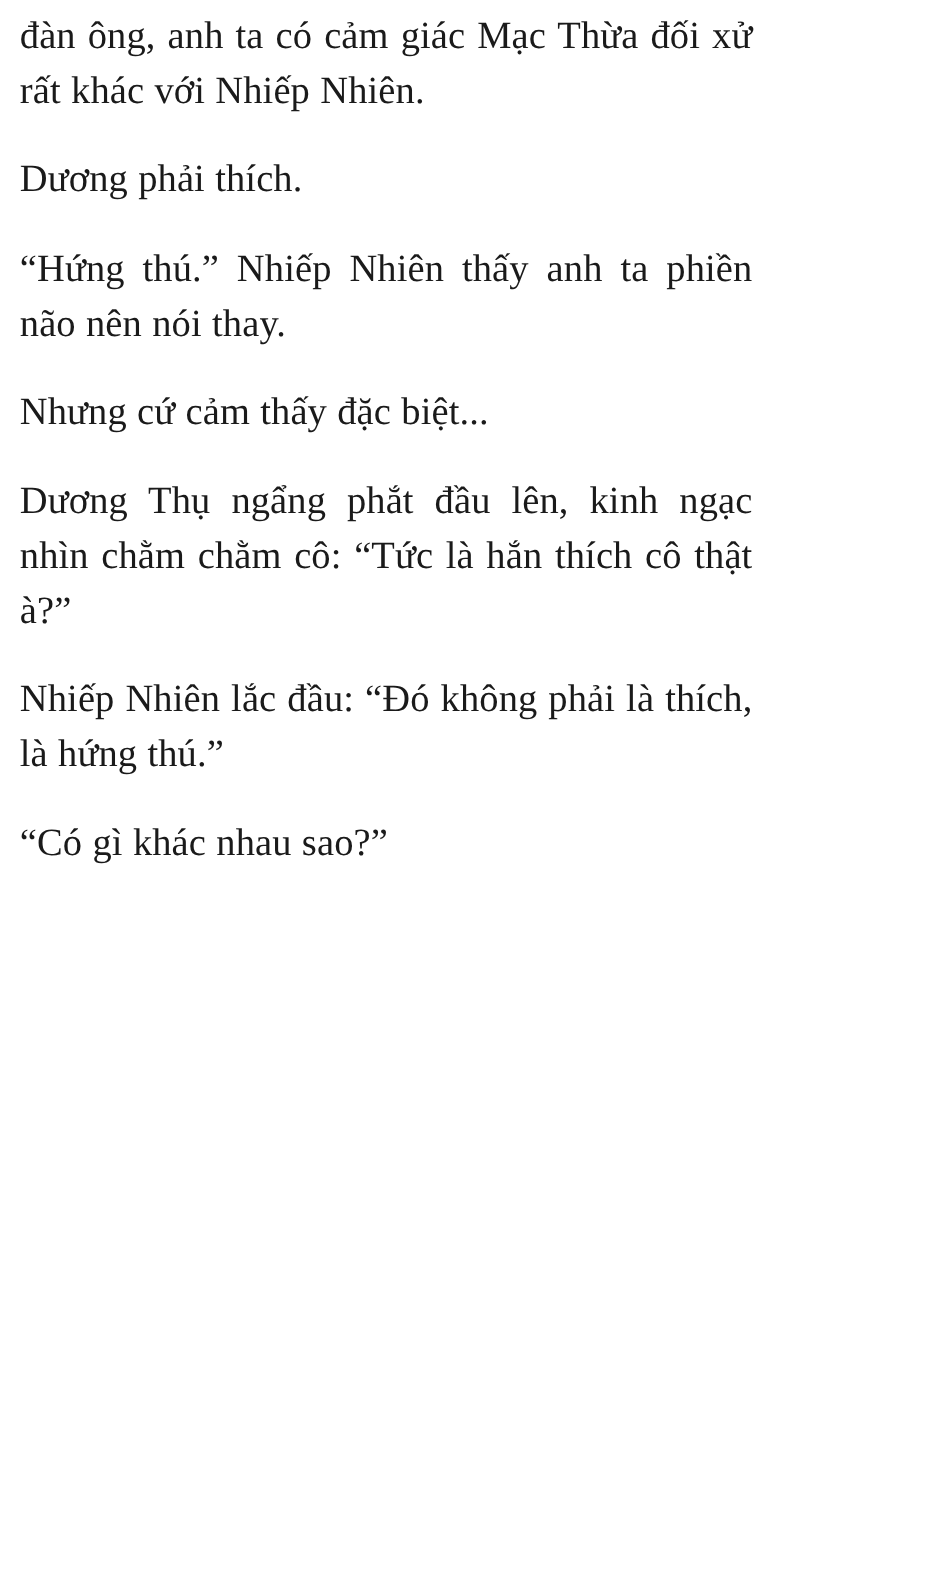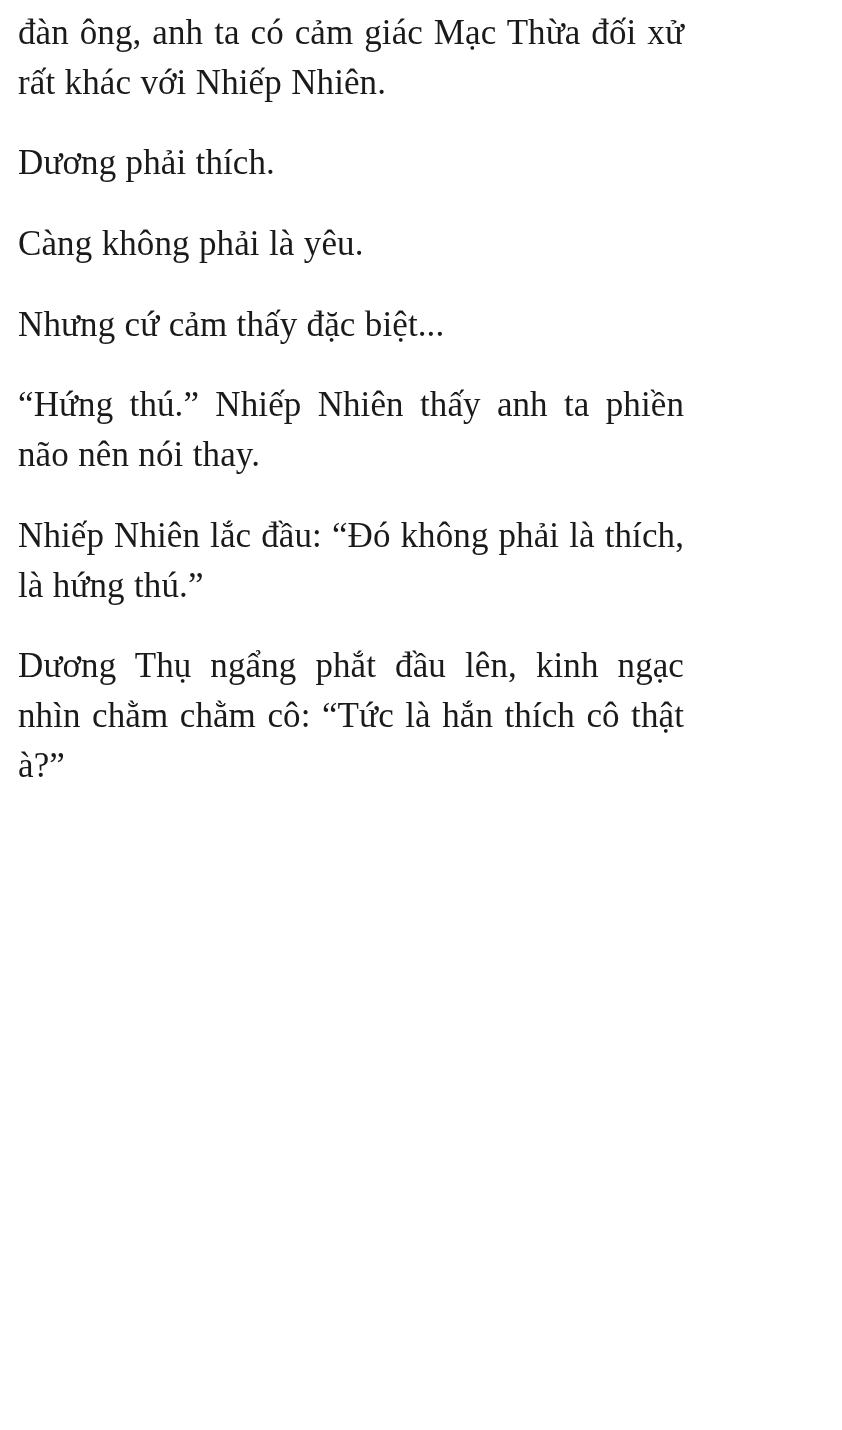--- a/index.html
+++ b/index.html
@@ -34,18 +34,18 @@
   .para.clipped {
     margin-bottom: 0;
   }
 </style>
 </head>
 <body>
 
 <div class="reader">
   <p class="para">đàn ông, anh ta có cảm giác Mạc Thừa đối xử rất khác với Nhiếp Nhiên.</p>
   <p class="para">Dương phải thích.</p>
-  <p class="para">Càng không phải là yêu.</p>
+  <p class="para">“Hứng thú.” Nhiếp Nhiên thấy anh ta phiền não nên nói thay.</p>
   <p class="para">Nhưng cứ cảm thấy đặc biệt...</p>
-  <p class="para">“Hứng thú.” Nhiếp Nhiên thấy anh ta phiền não nên nói thay.</p>
+  <p class="para">Dương Thụ ngẩng phắt đầu lên, kinh ngạc nhìn chằm chằm cô: “Tức là hắn thích cô thật à?”</p>
   <p class="para">Nhiếp Nhiên lắc đầu: “Đó không phải là thích, là hứng thú.”</p>
-  <p class="para">Dương Thụ ngẩng phắt đầu lên, kinh ngạc nhìn chằm chằm cô: “Tức là hắn thích cô thật à?”</p>
+  <p class="para">“Có gì khác nhau sao?”</p>
 </div>
 
 </body></html>

